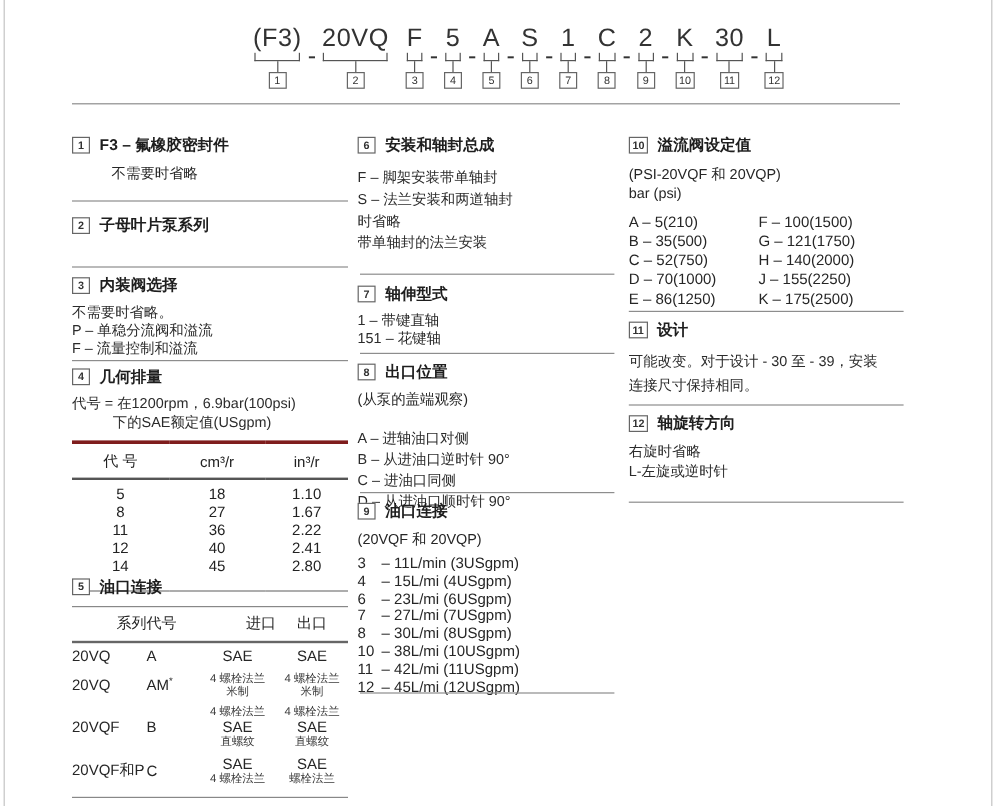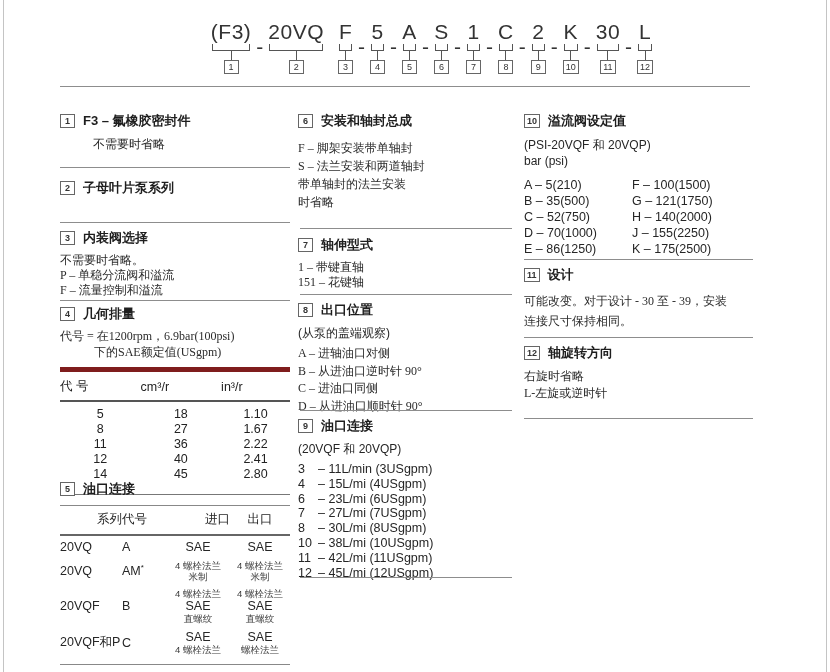--- a/index.html
+++ b/index.html
@@ -26,29 +26,29 @@
   .numbox{
     display:inline-flex;align-items:center;justify-content:center;
     border:1px solid #666;background:#fff;color:#333;
     font-size:9px;line-height:1;min-width:15px;height:14px;padding:0 2px;box-sizing:border-box;
   }
   .sep{font-size:21px;line-height:24px;color:#333;margin:0 5px;white-space:pre;min-width:4px;}
 
   
   .sec{position:absolute;font-size:12px;}
   .sec-head{display:flex;align-items:center;gap:8px;font-size:13px;font-weight:bold;color:#1e1e1e;}
-  .sec-body{margin-top:6px;line-height:15.2px;color:#2b2b2b;font-family:Liberation Serif, serif;}
+  .sec-body{margin-top:6px;line-height:15.2px;color:#2b2b2b;}
   .note-indent{margin-top:7px;padding-left:33px;line-height:15px;}
   .line{white-space:pre;}
 
   
   .disp-table{width:100%;border-collapse:collapse;margin-top:7px;font-size:12.5px;color:#222;
     border-bottom:1px solid #777;}
-  .disp-table th{font-weight:normal;text-align:left;padding:6px 0 5px;
-    border-top:5px solid #7f1d1d;border-bottom:2px solid #555;}
+  .disp-table th{font-weight:normal;text-align:center;padding:6px 0 5px;
+    border-top:3px solid #7f1d1d;border-bottom:2px solid #555;}
   .disp-table td{text-align:center;padding:1px 0;line-height:13px;}
   .disp-table tbody tr:first-child td{padding-top:6px;}
   .disp-table tbody tr:last-child td{padding-bottom:13px;}
 
   
   .port-table{margin-top:7px;}
   .pt-head{display:flex;border-top:1px solid #888;border-bottom:2px solid #666;
     padding:5px 0 6px;font-size:12.5px;}
   .pt-row{display:flex;align-items:center;padding:3px 0;}
   .pt-series{width:62px;font-size:12.5px;}
@@ -310,22 +310,22 @@
 </div>
 
 <div class="sec" style="left:298px;top:112px;width:216px;">
   <div class="sec-head">
     <span class="numbox">6</span>
     <span>安装和轴封总成</span>
   </div>
   <div class="sec-body lh18" style="margin-top:9px;">
     <div class="line">F – 脚架安装带单轴封</div>
     <div class="line">S – 法兰安装和两道轴封</div>
+    <div class="line">时省略</div>
     <div class="line">带单轴封的法兰安装</div>
-    <div class="line">时省略</div>
   </div>
 </div>
 <div class="rule" style="left:300px;top:228px;width:212px;"></div>
 
 <div class="sec" style="left:298px;top:236px;width:216px;">
   <div class="sec-head">
     <span class="numbox">7</span>
     <span>轴伸型式</span>
   </div>
   <div class="sec-body">
@@ -334,21 +334,21 @@
   </div>
 </div>
 <div class="rule" style="left:300px;top:294px;width:212px;"></div>
 
 <div class="sec" style="left:298px;top:301px;width:216px;">
   <div class="sec-head">
     <span class="numbox">8</span>
     <span>出口位置</span>
   </div>
   <div class="subtitle">(从泵的盖端观察)</div>
-  <div class="sec-body lh175" style="margin-top:4px;">
+  <div class="sec-body lh175" style="margin-top:16px;">
     <div class="line">A – 进轴油口对侧</div>
     <div class="line">B – 从进油口逆时针 90°</div>
     <div class="line">C – 进油口同侧</div>
     <div class="line">D – 从进油口顺时针 90°</div>
   </div>
 </div>
 <div class="rule" style="left:300px;top:410px;width:212px;"></div>
 
 <div class="sec" style="left:298px;top:417px;width:216px;">
   <div class="sec-head">

